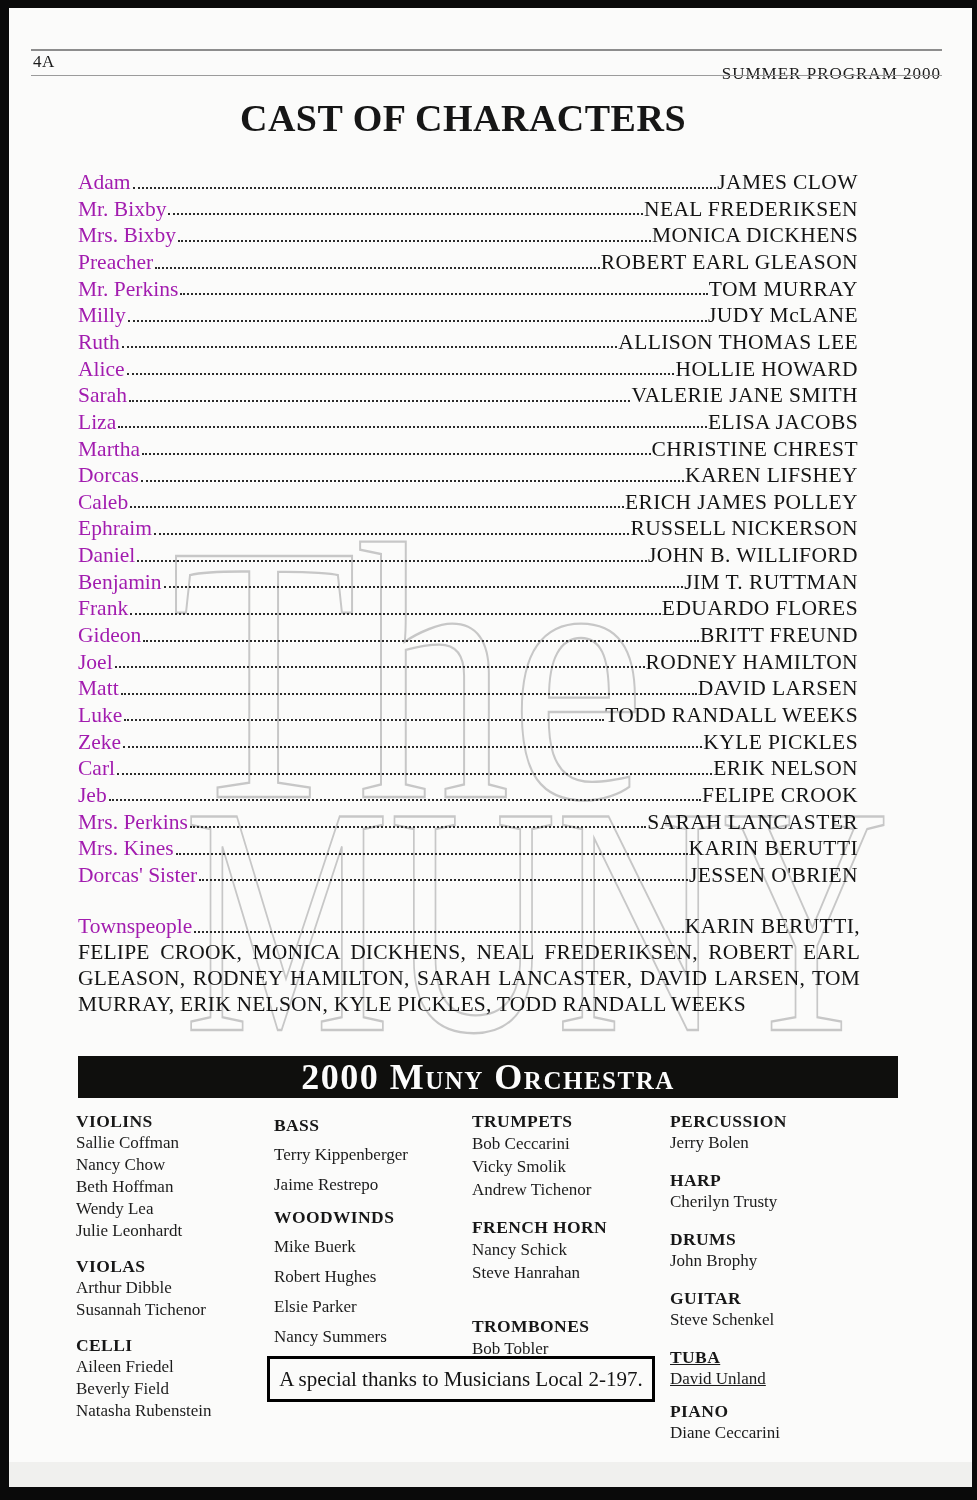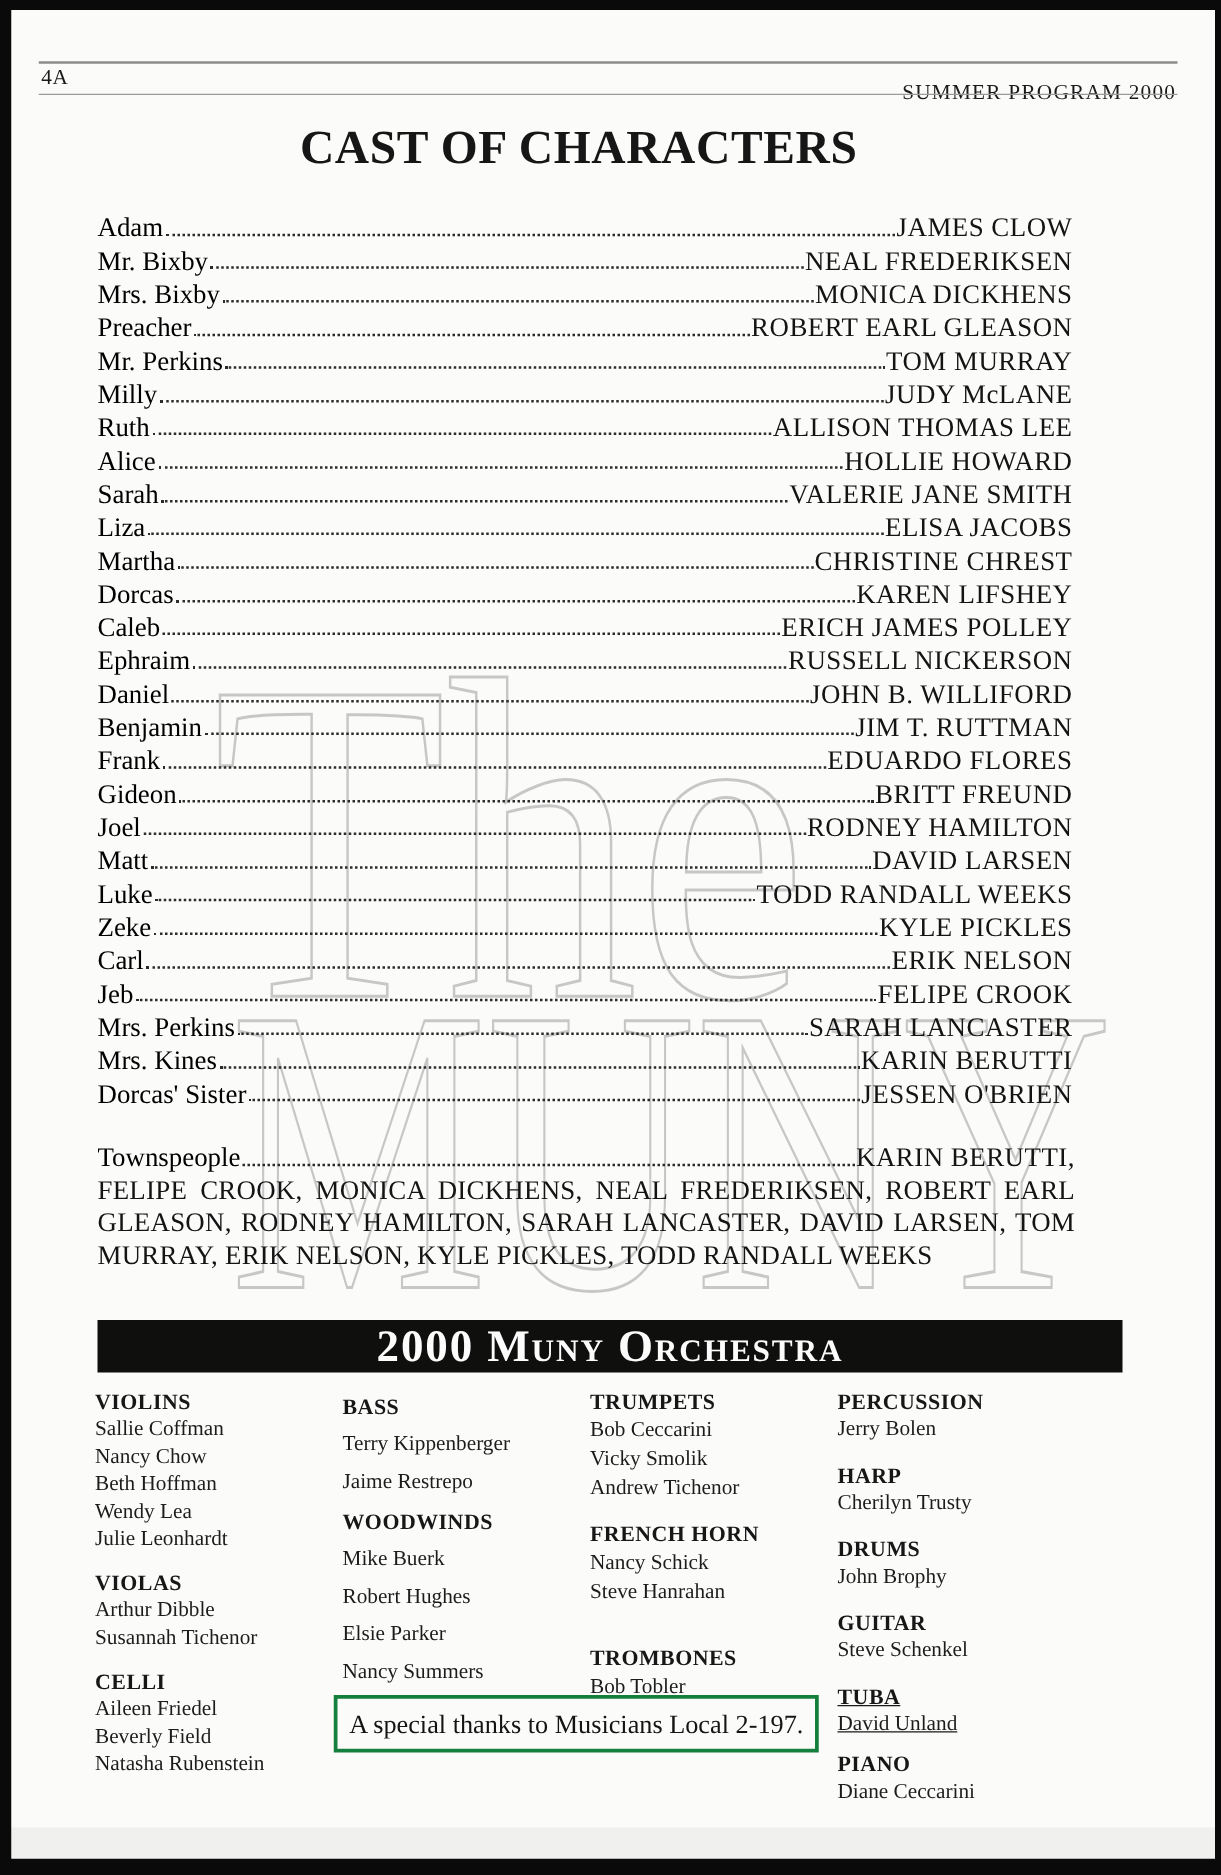--- a/index.html
+++ b/index.html
@@ -29,21 +29,21 @@
   .pg-num{position:absolute;left:33px;top:52px;font-size:17px;letter-spacing:.5px;}
   .pg-prog{position:absolute;right:36px;top:64px;font-size:17px;letter-spacing:1px;}
 
   
   .title{position:absolute;left:68px;top:96px;width:790px;text-align:center;
     font-size:38px;font-weight:bold;letter-spacing:.5px;color:#161616;}
 
   
   .cast-list{position:absolute;left:78px;top:167px;width:780px;}
   .cast-row{display:flex;align-items:flex-end;height:26.65px;font-size:21.5px;line-height:1;}
-  .cast-role{white-space:nowrap;color:#000000;}
+  .cast-role{white-space:nowrap;color:#a21caf;}
   .cast-leader{flex:1;border-bottom:2.2px dotted #2b2b2b;margin:0 1px 5px 2px;min-width:12px;}
   .cast-actor{white-space:nowrap;letter-spacing:.4px;color:#141414;}
 
   
   .towns{position:absolute;left:78px;top:911px;width:782px;}
   .towns-cont{font-size:21.5px;line-height:26.4px;letter-spacing:.2px;
     text-align:justify;margin-top:1px;color:#141414;}
 
   
   .banner{position:absolute;left:78px;top:1056px;width:820px;height:42px;
@@ -60,21 +60,21 @@
   .col-1 .orch-section + .orch-section{margin-top:2px;}
   .col-2 .orch-member{line-height:23px;}
   .col-2 .orch-section:nth-child(2){margin-top:15px;}
   .col-2 .orch-section:nth-child(3){margin-top:31px;}
   .col-3 .orch-section + .orch-section{margin-top:15px;}
   .col-3 .orch-section:nth-child(5){text-decoration:underline;}
   .col-3 .orch-section:nth-child(6){margin-top:10px;}
 
   
   .thanks{position:absolute;left:267px;top:1356px;width:382px;height:40px;
-    border:3px solid #15803d;background:#fbfbfa;
+    border:3px solid #000000;background:#fbfbfa;
     display:flex;align-items:center;justify-content:center;font-size:21px;color:#141414;}
 </style>
 </head>
 <body>
 
 <div class="page">
 
   <svg class="watermark" width="977" height="1500" viewBox="0 0 977 1500" aria-hidden="true">
     <text x="408" y="797" text-anchor="middle" textLength="475" lengthAdjust="spacingAndGlyphs" font-family="Liberation Serif, DejaVu Serif, serif" font-size="368" fill="none" stroke="#c7c7c7" stroke-width="2.4">The</text>
     <text x="537" y="1030" text-anchor="middle" textLength="705" lengthAdjust="spacingAndGlyphs" font-family="Liberation Serif, DejaVu Serif, serif" font-size="326" fill="none" stroke="#c7c7c7" stroke-width="2.4">MUNY</text>

